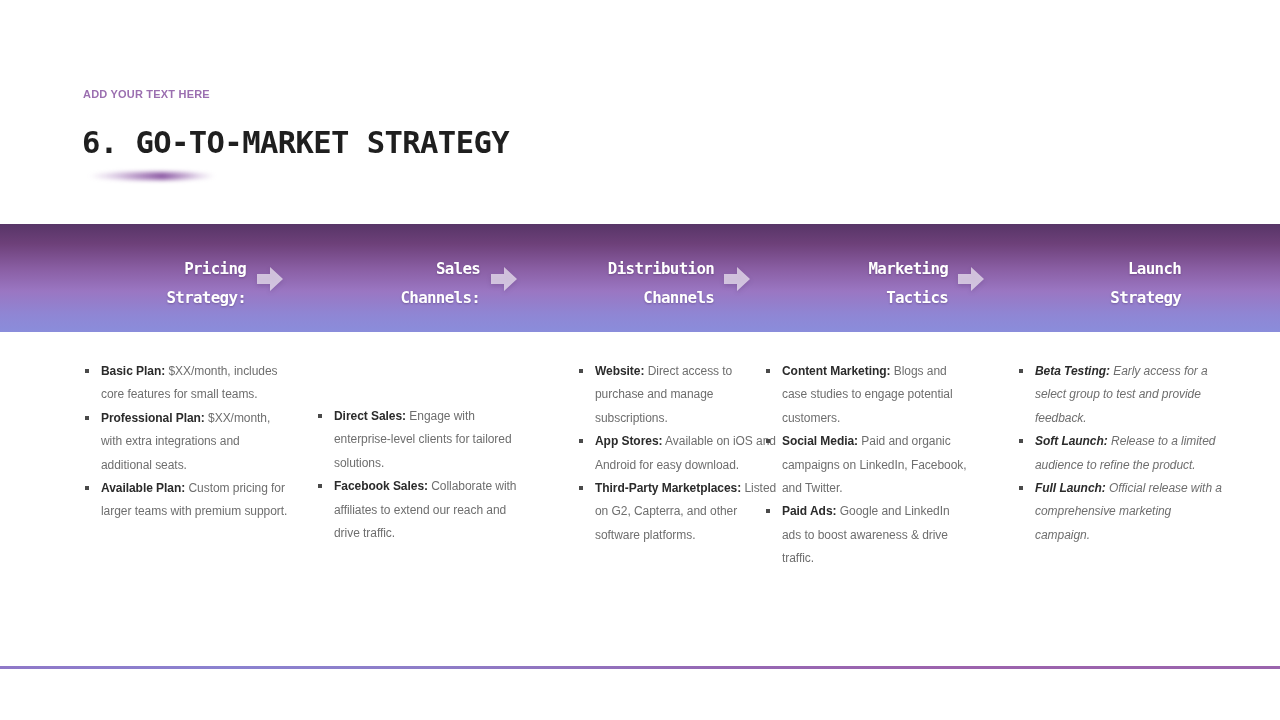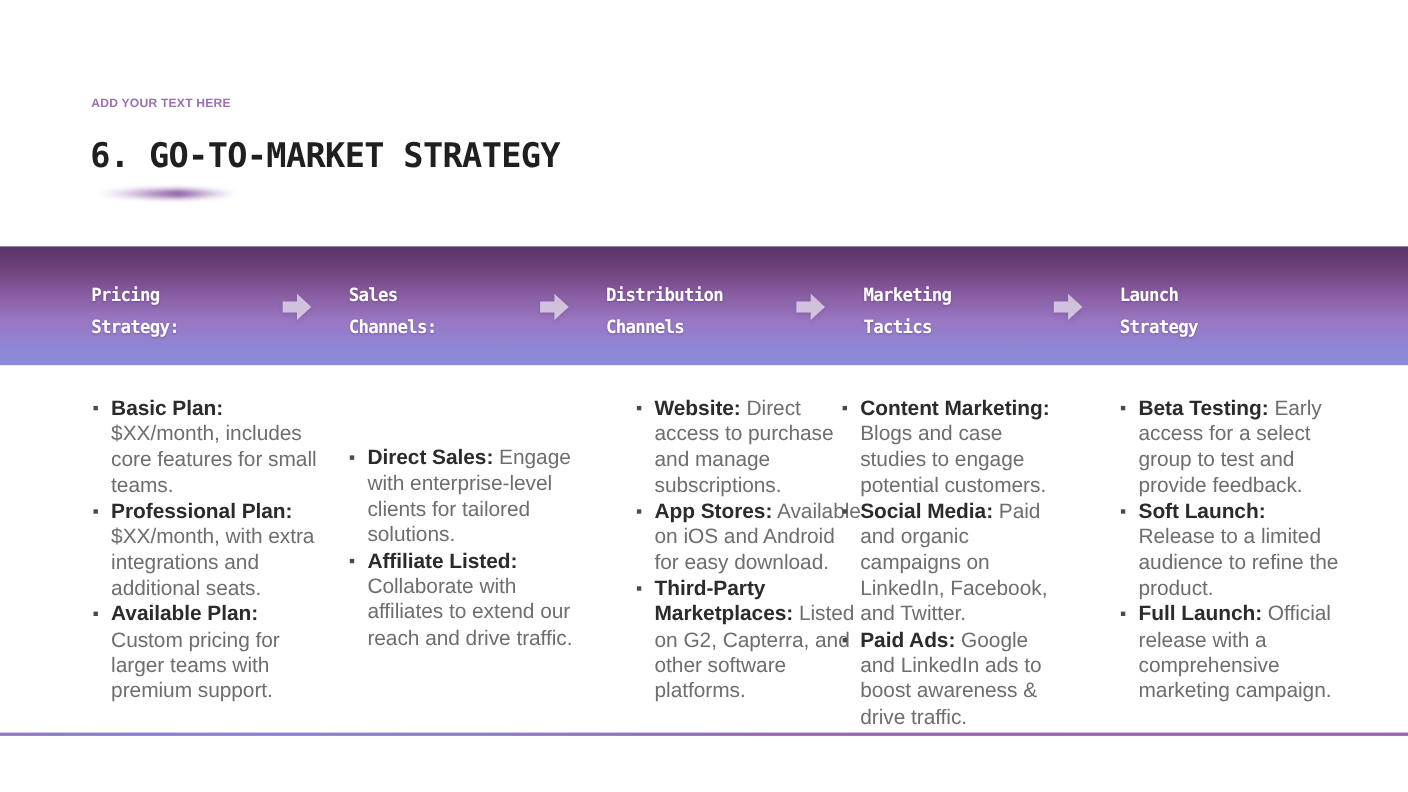--- a/index.html
+++ b/index.html
@@ -75,20 +75,21 @@
         #8a5fa4 42%,
         #9a76c2 62%,
         #8f86d4 84%,
         #8a8ddb 100%);
   }
 
   .band-inner {
     position: relative;
     width: 1280px;
     height: 84px;
+    text-align: right;
   }
 
   .band-col {
     position: absolute;
     top: 30px;
     font-family: "DejaVu Sans Mono", "Liberation Mono", monospace;
     font-size: 16.5px;
     font-weight: bold;
     line-height: 29px;
     color: #ffffff;
@@ -121,27 +122,27 @@
   
   .body-col {
     position: absolute;
     top: 360px;
     width: 204px;
   }
   .body-col.b0 { left: 85px; }
   .body-col.b1 { left: 318px; margin-top: 45px; }
   .body-col.b2 { left: 579px; }
   .body-col.b3 { left: 766px; }
-  .body-col.b4 { left: 1019px; }
+  .body-col.b4 { left: 1019px; font-style: italic; }
 
   .bullet-item {
     position: relative;
     padding-left: 16px;
     margin-bottom: 0;
-    font-size: 19px;
+    font-size: 12px;
     line-height: 23.4px;
     color: #6e6e6e;
     letter-spacing: -0.05px;
   }
 
   .bullet-marker {
     position: absolute;
     left: 0;
     top: 9px;
     width: 4px;
@@ -238,21 +239,21 @@
     </div>
   </div>
 
   <div class="body-col b1">
     <div class="bullet-item">
       <span class="bullet-marker"></span>
       <span class="bullet-label">Direct Sales:</span><span> Engage with enterprise-level clients for tailored solutions.</span>
     </div>
     <div class="bullet-item">
       <span class="bullet-marker"></span>
-      <span class="bullet-label">Affiliate Listed:</span><span> Collaborate with affiliates to extend our reach and drive traffic.</span>
+      <span class="bullet-label">Facebook Sales:</span><span> Collaborate with affiliates to extend our reach and drive traffic.</span>
     </div>
   </div>
 
   <div class="body-col b2">
     <div class="bullet-item">
       <span class="bullet-marker"></span>
       <span class="bullet-label">Website:</span><span> Direct access to purchase and manage subscriptions.</span>
     </div>
     <div class="bullet-item">
       <span class="bullet-marker"></span>

